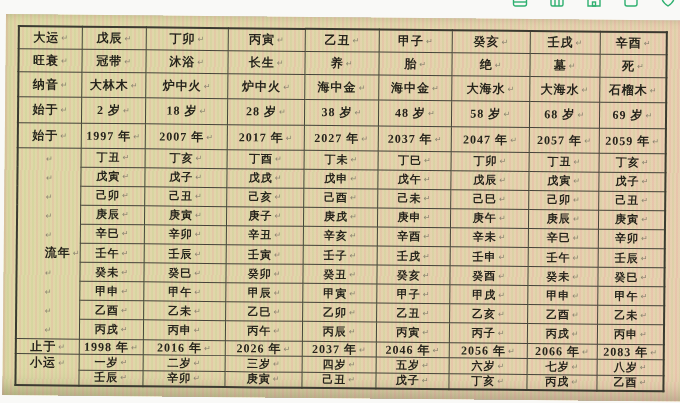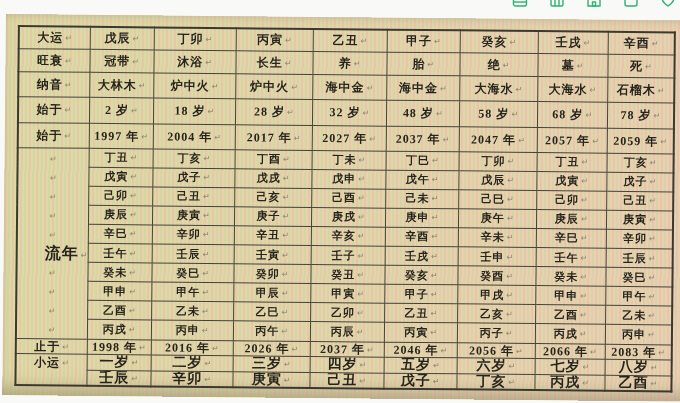--- a/index.html
+++ b/index.html
@@ -45,26 +45,26 @@
   .cl::after,.lnl::after,.lnt::after,.gm,.bm{
     content:var(--pmark,"");
     font-family:"DejaVu Sans",sans-serif;font-weight:normal;
     font-size:8px;color:#8b8570;letter-spacing:0;
   }
   .cl::after,.lnt::after{margin-left:2px;vertical-align:1px;}
   tr.t1{height:22px;} tr.t2{height:23px;} tr.t3{height:25px;}
   tr.t4{height:26px;} tr.t5{height:25px;}
   tr.tl{height:19px;} tr.tl td{font-size:11px;}
   tr.t16{height:15px;}
-  tr.t17{height:16px;} tr.t17 td, tr.t18 td{font-size:14px;}
+  tr.t17{height:16px;} tr.t17 td, tr.t18 td{font-size:11px;}
   tr.t18{height:16px;}
   
   th.ln{vertical-align:top;}
   .lnl{height:19px;line-height:19px;}
-  .lnt{height:19px;line-height:19px;font-size:16px;margin-left:27px;}
+  .lnt{height:19px;line-height:19px;font-size:12px;margin-left:27px;}
   
   th.xy{vertical-align:top;padding-top:2px;}
   
   .gutter{
     position:absolute;left:649px;top:13px;height:356px;
     display:flex;flex-direction:column;justify-content:space-between;align-items:flex-start;
   }
   .gm{display:block;line-height:1;}
   .bm{position:absolute;left:582px;top:374px;}
 </style>
@@ -139,30 +139,30 @@
           <td class="cl">海中金</td>
           <td class="cl">大海水</td>
           <td class="cl">大海水</td>
           <td class="cl">石榴木</td>
     </tr>
     <tr class="t4">
       <th class="cl">始于</th>
       <td class="cl">2 岁</td>
           <td class="cl">18 岁</td>
           <td class="cl">28 岁</td>
-          <td class="cl">32 岁</td>
+          <td class="cl">38 岁</td>
           <td class="cl">48 岁</td>
           <td class="cl">58 岁</td>
           <td class="cl">68 岁</td>
-          <td class="cl">78 岁</td>
+          <td class="cl">69 岁</td>
     </tr>
     <tr class="t5">
       <th class="cl">始于</th>
       <td class="cl">1997 年</td>
-          <td class="cl">2004 年</td>
+          <td class="cl">2007 年</td>
           <td class="cl">2017 年</td>
           <td class="cl">2027 年</td>
           <td class="cl">2037 年</td>
           <td class="cl">2047 年</td>
           <td class="cl">2057 年</td>
           <td class="cl">2059 年</td>
     </tr>
     <tr class="tl">
       <th class="ln" rowspan="10">
         <div class="lnl"></div>

